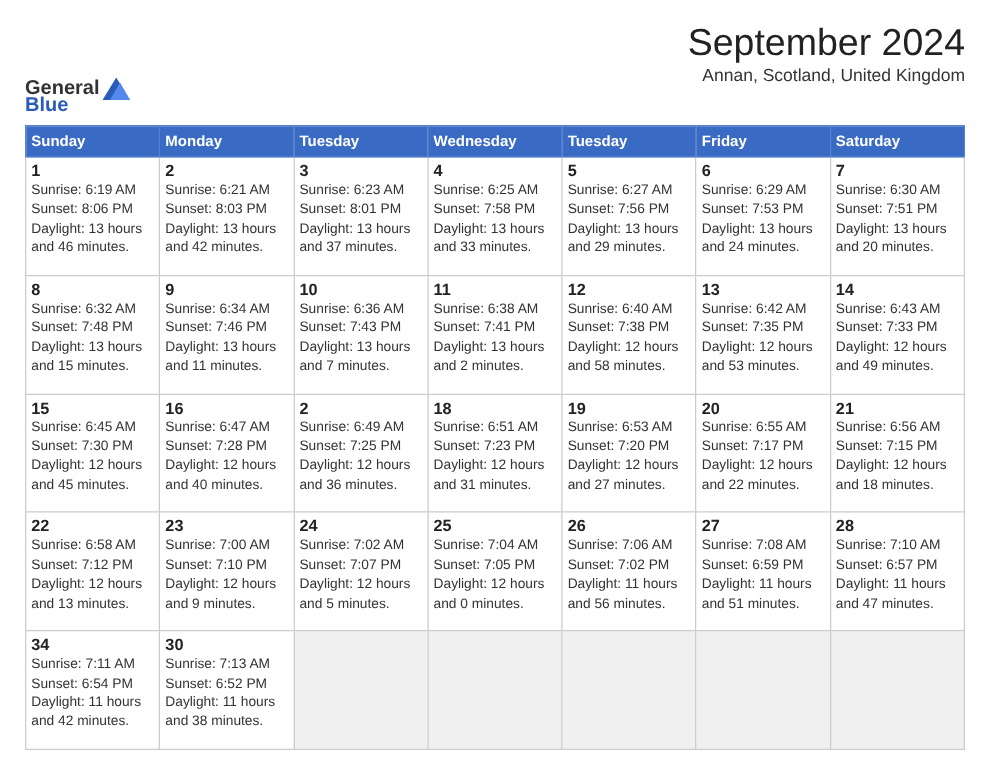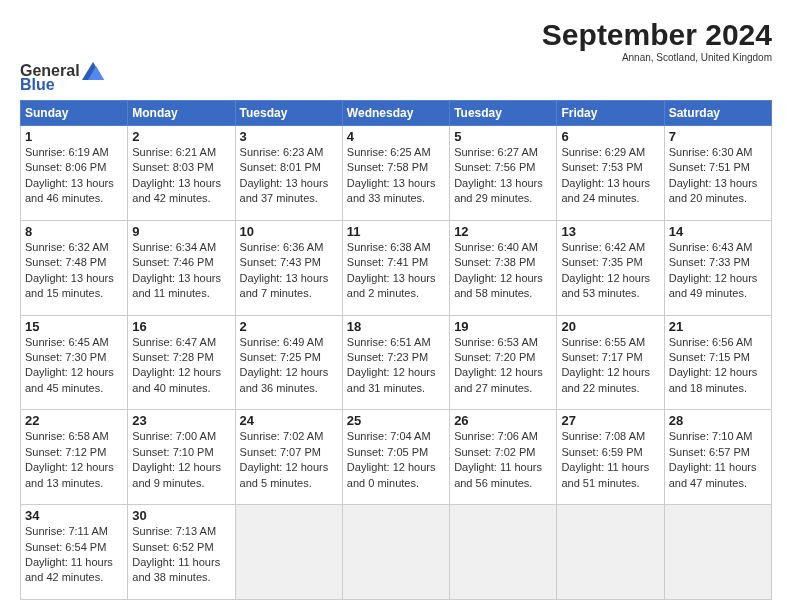--- a/index.html
+++ b/index.html
@@ -31,25 +31,25 @@
     .logo-row {
       display: flex;
       align-items: center;
       margin-top: 44px;
     }
     .title-area {
       text-align: right;
     }
     .month-title {
       font-size: 30px;
-      font-weight: bold;
+      font-weight: normal;
       color: #222;
     }
     .location-title {
-      font-size: 10px;
+      font-size: 14px;
       color: #333;
     }
     .calendar-table {
       width: 100%;
       border-collapse: collapse;
       flex: 1;
       table-layout: fixed;
     }
     .calendar-table th {
       background: #3a6bc4;

